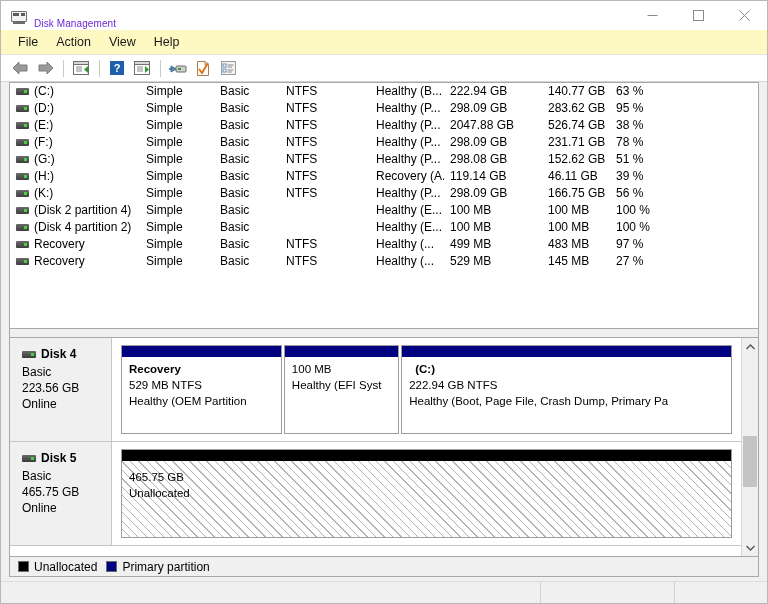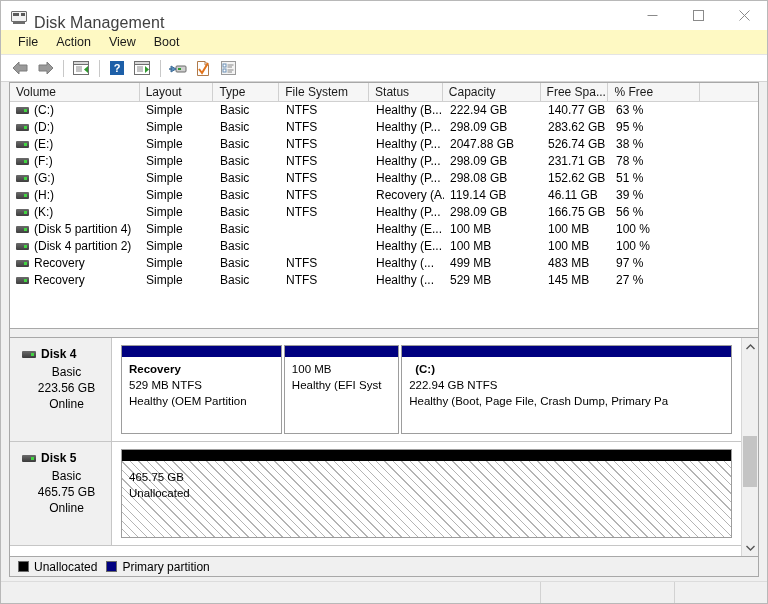--- a/index.html
+++ b/index.html
@@ -51,22 +51,22 @@
     position: absolute; left: 10px; top: 5px;
     width: 4px; height: 3px;
     background: #5a5a5a;
   }
   .title-icon .foot {
     position: absolute; left: 2px; top: 14px;
     width: 12px; height: 2px;
     background: #6d6d6d;
   }
   .title-text {
-    font-size: 16px;
-    color: #404040;
+    font-size: 10px;
+    color: #6d28d9;
     letter-spacing: .1px;
     margin-top: 15px;
   }
   .winbtns {
     position: absolute; right: 0; top: 0;
     height: 29px;
     display: flex;
   }
   .winbtn {
     width: 46px; height: 29px;
@@ -214,21 +214,20 @@
     height: 104px;
     border-bottom: 1px solid #c6c6c6;
     background: #ffffff;
   }
   .diskinfo {
     width: 102px;
     flex: 0 0 auto;
     background: #f0f0f0;
     border-right: 1px solid #c6c6c6;
     padding: 9px 0 0 12px;
-    text-align: center;
   }
   .disk-title {
     display: flex;
     align-items: center;
     margin-bottom: 3px;
   }
   .disk-ico {
     width: 14px; height: 7px;
     background: linear-gradient(#6b6b6b, #3a3a3a);
     border-radius: 1px;
@@ -394,21 +393,21 @@
             <line x1="10.5" y1="0.5" x2="0.5" y2="10.5" stroke="#8a8a8a" stroke-width="1"></line>
           </svg>
       </div>
     </div>
   </div>
 
   <div class="menubar">
     <div class="menuitem">File</div>
     <div class="menuitem">Action</div>
     <div class="menuitem">View</div>
-    <div class="menuitem">Boot</div>
+    <div class="menuitem">Help</div>
   </div>
 
   <div class="toolbar">
     <div class="tb-btn">
       <svg width="17" height="14" viewBox="0 0 17 14">
         <path d="M7 1 L1 7 L7 13 L7 10 L15 10 L15 4 L7 4 Z" fill="#9a9a9a" stroke="#7c7c7c" stroke-width="1" stroke-linejoin="round"></path>
       </svg>
     </div>
     <div class="tb-btn">
       <svg width="17" height="14" viewBox="0 0 17 14">
@@ -466,31 +465,20 @@
         <rect x="2" y="8" width="3" height="3" fill="#ffffff" stroke="#6b8fb5"></rect>
         <line x1="6.5" y1="4" x2="12.5" y2="4" stroke="#8a8a8a"></line>
         <line x1="6.5" y1="6" x2="11" y2="6" stroke="#8a8a8a"></line>
         <line x1="6.5" y1="9" x2="12.5" y2="9" stroke="#8a8a8a"></line>
         <line x1="6.5" y1="11" x2="11" y2="11" stroke="#8a8a8a"></line>
       </svg>
     </div>
   </div>
 
   <div class="listpane">
-    <div class="hdrrow">
-      <div class="hdrcell c-vol">Volume</div>
-      <div class="hdrcell c-lay">Layout</div>
-      <div class="hdrcell c-typ">Type</div>
-      <div class="hdrcell c-fs">File System</div>
-      <div class="hdrcell c-sta">Status</div>
-      <div class="hdrcell c-cap">Capacity</div>
-      <div class="hdrcell c-fsp">Free Spa...</div>
-      <div class="hdrcell c-pct">% Free</div>
-      <div class="hdrcell c-end"></div>
-    </div>
     <div class="rows" id="volume-rows">
         <div class="vrow">
           <div class="vcell c-vol vol-cell">
             <div class="vol-ico"></div>
             <span class="vol-name">(C:)</span>
           </div>
           <div class="vcell c-lay">Simple</div>
           <div class="vcell c-typ">Basic</div>
           <div class="vcell c-fs">NTFS</div>
           <div class="vcell c-sta">Healthy (B...</div>
@@ -572,21 +560,21 @@
           <div class="vcell c-typ">Basic</div>
           <div class="vcell c-fs">NTFS</div>
           <div class="vcell c-sta">Healthy (P...</div>
           <div class="vcell c-cap">298.09 GB</div>
           <div class="vcell c-fsp">166.75 GB</div>
           <div class="vcell c-pct">56 %</div>
         </div>
         <div class="vrow">
           <div class="vcell c-vol vol-cell">
             <div class="vol-ico"></div>
-            <span class="vol-name">(Disk 5 partition 4)</span>
+            <span class="vol-name">(Disk 2 partition 4)</span>
           </div>
           <div class="vcell c-lay">Simple</div>
           <div class="vcell c-typ">Basic</div>
           <div class="vcell c-fs"></div>
           <div class="vcell c-sta">Healthy (E...</div>
           <div class="vcell c-cap">100 MB</div>
           <div class="vcell c-fsp">100 MB</div>
           <div class="vcell c-pct">100 %</div>
         </div>
         <div class="vrow">

